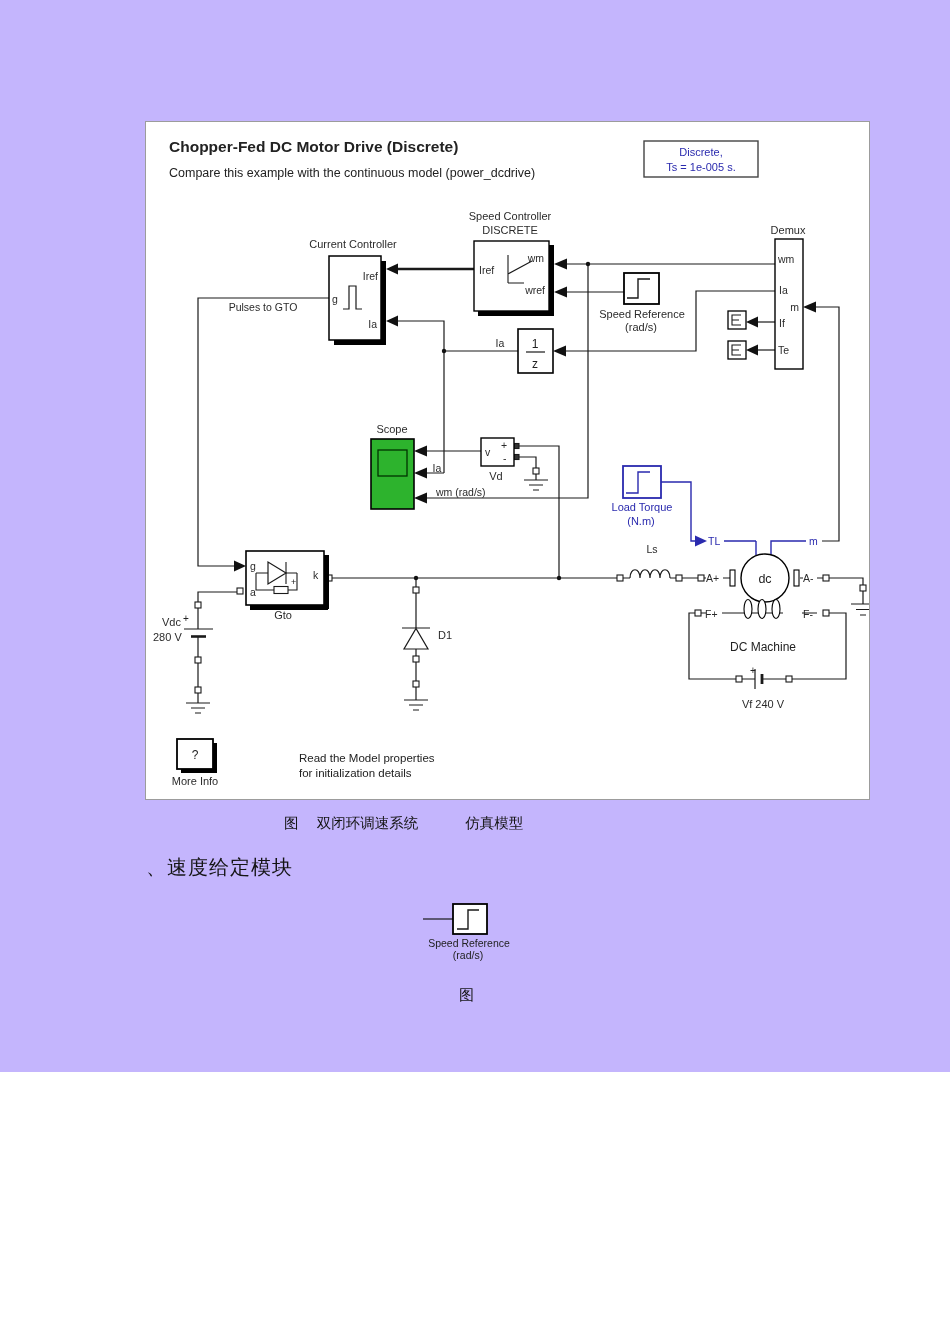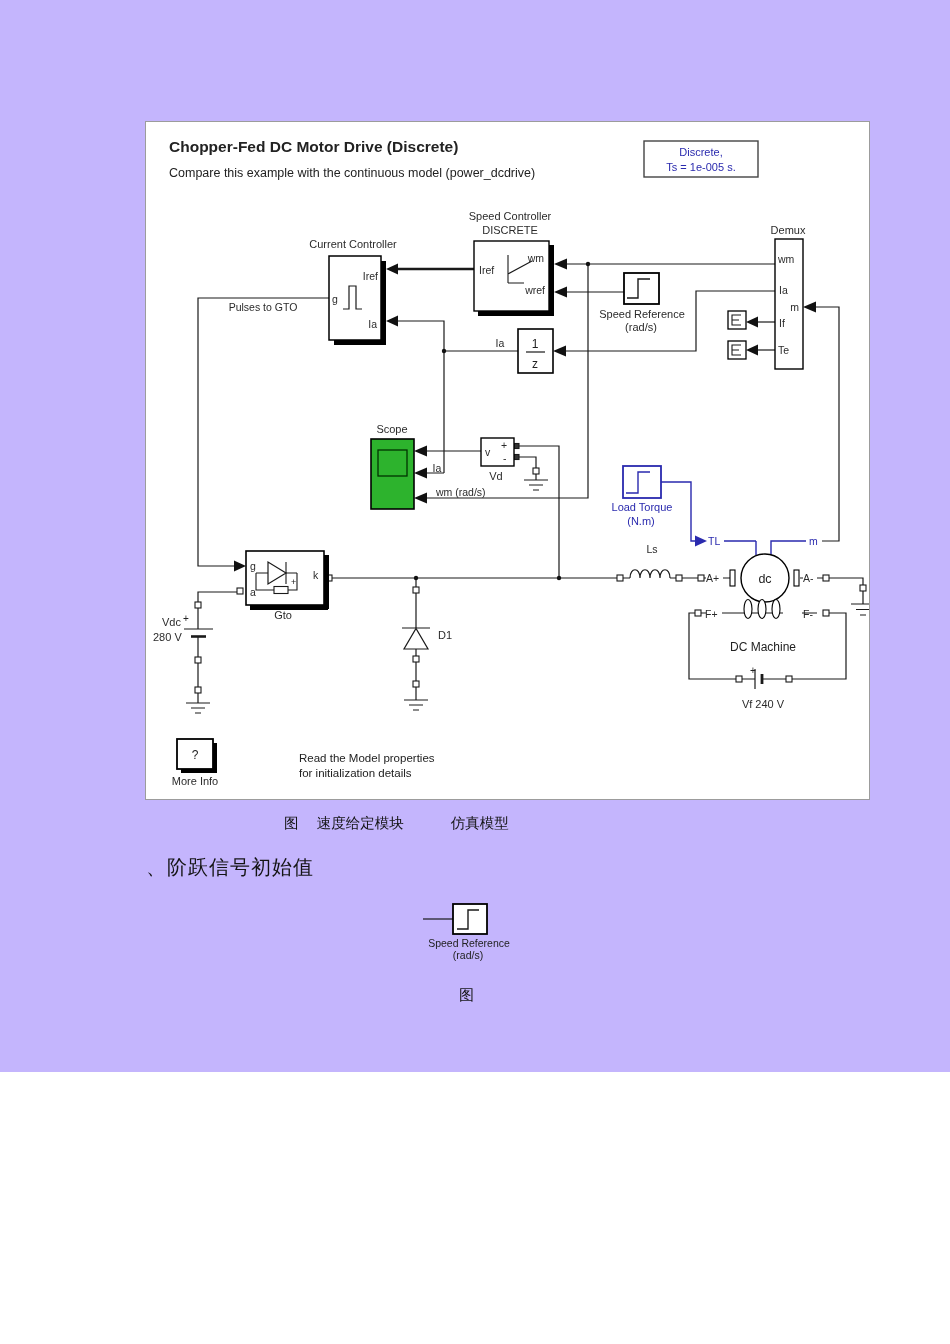--- a/index.html
+++ b/index.html
@@ -243,22 +243,22 @@
         <rect x="35" y="647" width="36" height="4" fill="#000"></rect>
         <text x="49" y="637" text-anchor="middle" font-size="12">?</text>
         <text x="49" y="663" text-anchor="middle" class="blk-label">More Info</text>
       </g>
 
       <text x="153" y="640" font-size="11.5">Read the Model properties</text>
       <text x="153" y="655" font-size="11.5">for initialization details</text>
     </svg>
   </div>
 
-  <div class="cn fig-caption">图　 速度给定模块　　　 仿真模型</div>
-  <div class="cn section-heading">、阶跃信号初始值</div>
+  <div class="cn fig-caption">图　 双闭环调速系统　　　 仿真模型</div>
+  <div class="cn section-heading">、速度给定模块</div>
 
   <div class="fig2">
     <svg width="130" height="70" viewBox="0 0 130 70">
       <path d="M3,19 H33" stroke="#1a1a1a" stroke-width="1.2" fill="none"></path>
       <rect x="33" y="4" width="34" height="30" fill="#fff" stroke="#000" stroke-width="1.8"></rect>
       <path d="M37,29 H48 V10 H59" stroke="#1a1a1a" stroke-width="1.4" fill="none"></path>
       <text x="49" y="47" text-anchor="middle" font-size="10.5" fill="#2b2b2b">Speed Reference</text>
       <text x="48" y="59" text-anchor="middle" font-size="10.5" fill="#2b2b2b">(rad/s)</text>
     </svg>
   </div>

